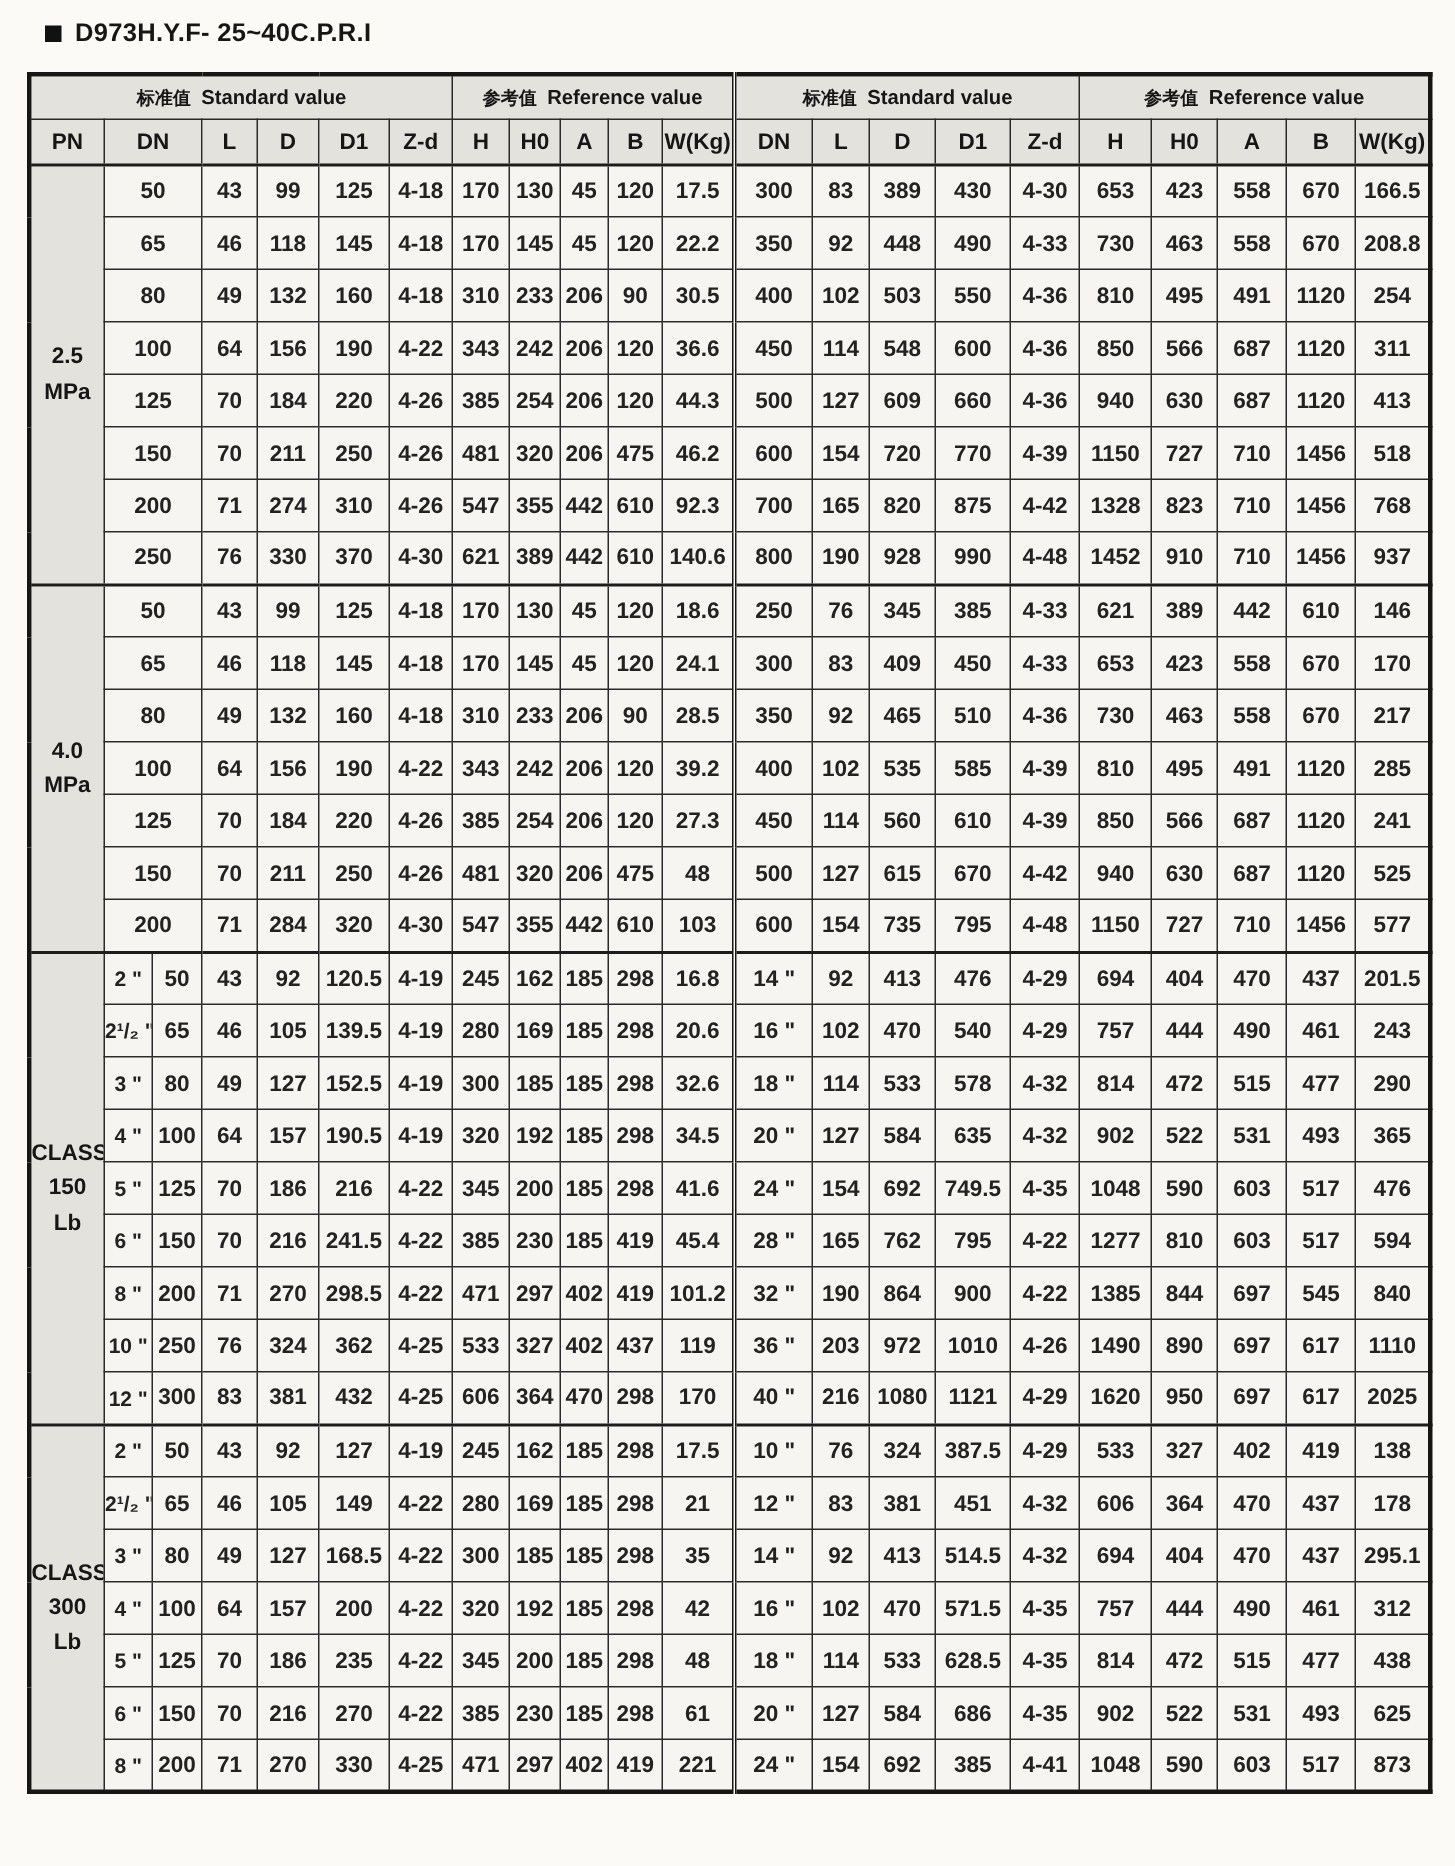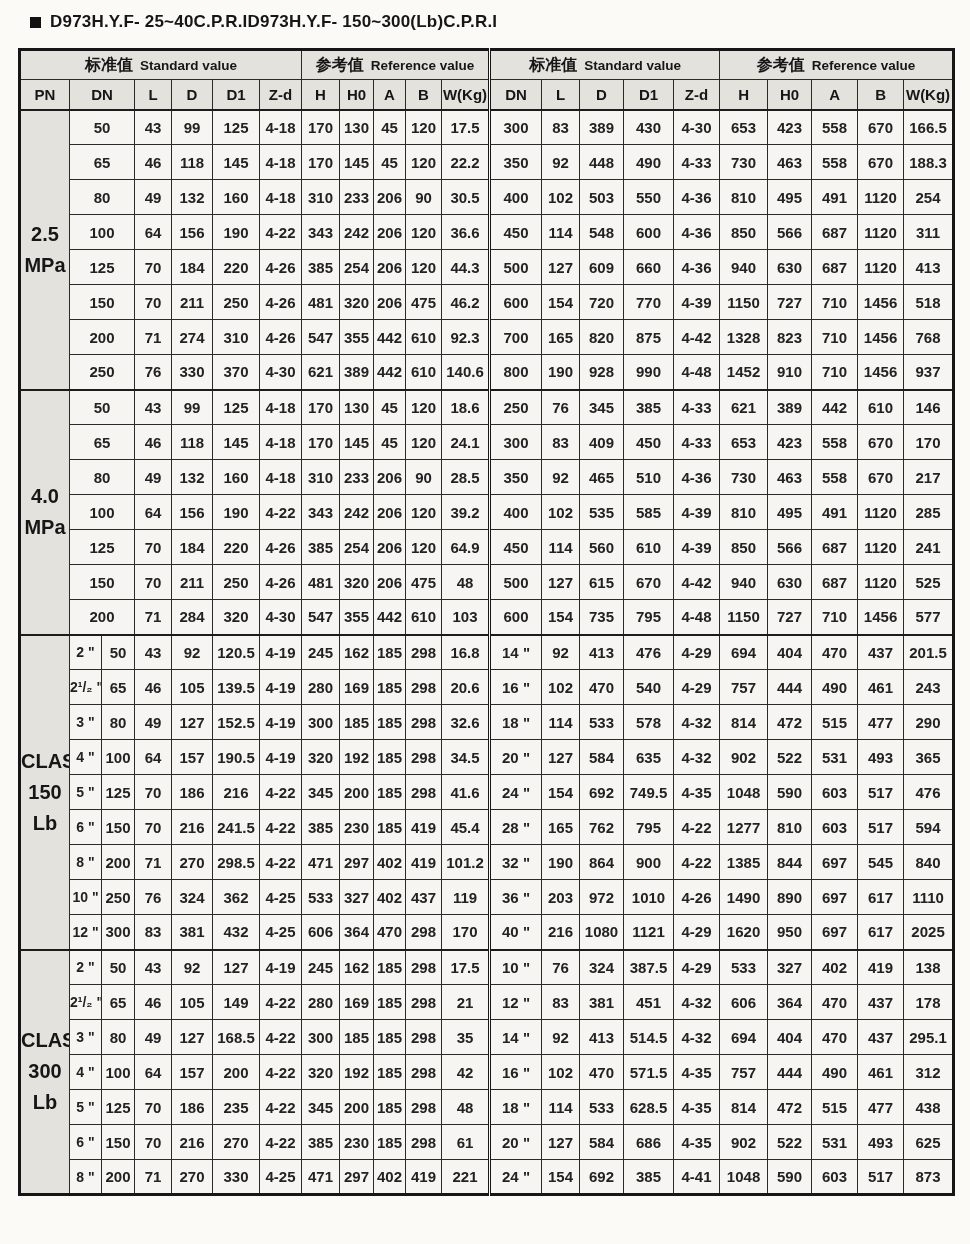--- a/index.html
+++ b/index.html
@@ -6,20 +6,21 @@
   html, body { width: 970px; background: #fbfaf7; }
   body {
     height: 1244px;
     font-family: "Liberation Sans", "DejaVu Sans", sans-serif;
     color: #161616;
     overflow: hidden;
   }
   .title-row {
     display: flex;
     align-items: center;
+    gap: 46px;
     padding: 12px 0 0 30px;
     font-size: 17px;
     font-weight: bold;
     letter-spacing: 0.2px;
   }
   .title-part { display: inline-flex; align-items: center; }
   .bullet {
     width: 11px; height: 11px;
     background: #111;
     display: inline-block;
@@ -38,47 +39,46 @@
     vertical-align: middle;
     font-weight: bold;
     overflow: hidden;
     white-space: nowrap;
   }
   thead th {
     height: 30px;
     background: #e3e2dd;
     font-size: 15px;
   }
-  .grp .zh { font-size: 16px; font-family: "DejaVu Sans", sans-serif; margin-right: 7px; }
+  .grp .zh { font-size: 12px; font-family: "DejaVu Sans", sans-serif; margin-right: 7px; }
   .grp .en { font-size: 13.5px; margin-top: 40px; }
   tbody td {
     height: 35px;
     font-size: 15px;
     background: #f6f5f1;
     color: #222;
   }
   tbody td.inch { font-size: 14px; }
   th.pn {
     background: #e3e2dd;
-    font-size: 20px;
+    font-size: 15px;
     line-height: 1.55;
   }
   .dbl { border-right: 3px double #161616 !important; }
   tr.sec-start td, tr.sec-start th { border-top: 2px solid #1c1c1c; }
   thead tr:first-child th { border-top: none; }
 </style>
 </head>
 <body>
 
 <div class="title-row">
   <span class="title-part">
     <span class="bullet"></span>
     <span>D973H.Y.F- 25~40C.P.R.I</span>
   </span>
-  <span class="title-part">D973H.Y.F- 150~300(Lb)C.P.R.I</span>
 </div>
 
 <table>
     <colgroup>
       <col style="width: 50px;">
       <col style="width: 32px;">
       <col style="width: 33px;">
       <col style="width: 37px;">
       <col style="width: 41px;">
       <col style="width: 47px;">
@@ -170,21 +170,21 @@
         <td class="dbl">22.2</td>
         <td>350</td>
         <td>92</td>
         <td>448</td>
         <td>490</td>
         <td>4-33</td>
         <td>730</td>
         <td>463</td>
         <td>558</td>
         <td>670</td>
-        <td>188.3</td>
+        <td>208.8</td>
       </tr>
       <tr>
         <td colspan="2">80</td>
         <td>49</td>
         <td>132</td>
         <td>160</td>
         <td>4-18</td>
         <td>310</td>
         <td>233</td>
         <td>206</td>
@@ -406,21 +406,21 @@
       <tr>
         <td colspan="2">125</td>
         <td>70</td>
         <td>184</td>
         <td>220</td>
         <td>4-26</td>
         <td>385</td>
         <td>254</td>
         <td>206</td>
         <td>120</td>
-        <td class="dbl">64.9</td>
+        <td class="dbl">27.3</td>
         <td>450</td>
         <td>114</td>
         <td>560</td>
         <td>610</td>
         <td>4-39</td>
         <td>850</td>
         <td>566</td>
         <td>687</td>
         <td>1120</td>
         <td>241</td>

